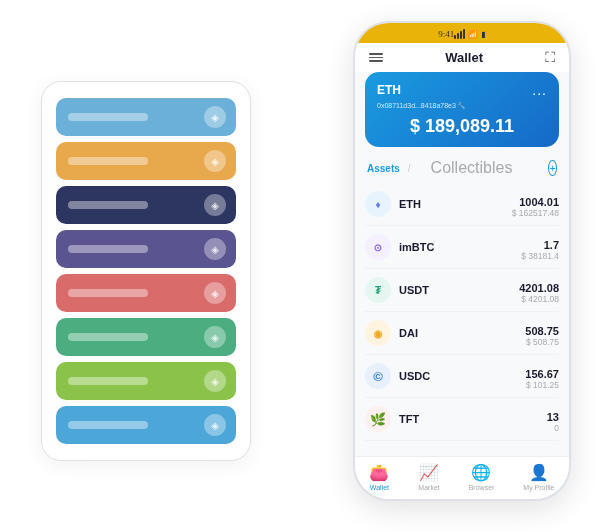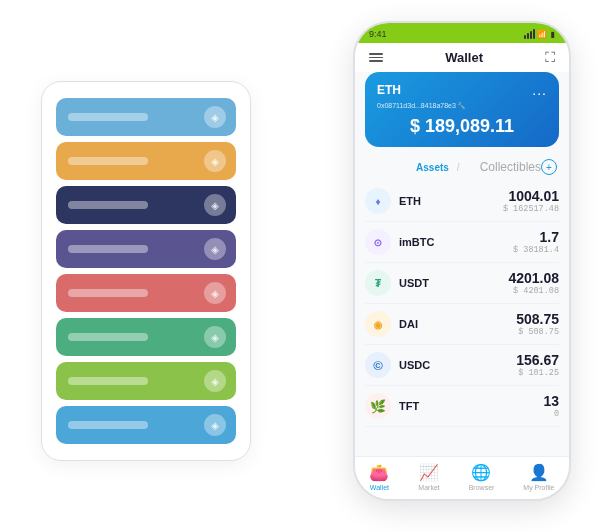--- a/index.html
+++ b/index.html
@@ -81,27 +81,28 @@
       border-radius: 36px;
       border: 2px solid #dde0e6;
       box-shadow: 0 8px 30px rgba(0,0,0,0.12);
       overflow: hidden;
       display: flex;
       flex-direction: column;
     }
 
     .phone-notch {
       width: 100%;
-      background: #84cc16;
+      background: #eab308;
       padding: 6px 14px 4px;
       display: flex;
       align-items: center;
-      justify-content: space-between;
+      justify-content: center;
       font-size: 9px;
       color: #333;
+      font-family: Liberation Serif, serif;
     }
 
     .phone-status-right {
       display: flex;
       align-items: center;
       gap: 3px;
       font-size: 8px;
     }
 
     .signal-bars {
@@ -182,43 +183,44 @@
     .eth-balance {
       font-size: 18px;
       font-weight: 700;
       text-align: center;
     }
 
     
     .assets-header {
       display: flex;
       align-items: center;
-      justify-content: flex-end;
+      justify-content: flex-start;
       padding: 4px 12px 6px;
+      gap: 36px;
     }
 
     .assets-tabs {
       display: flex;
       gap: 8px;
       align-items: center;
     }
 
     .assets-tab {
       font-size: 10px;
       color: #1a9be0;
       font-weight: 600;
     }
 
     .assets-divider {
       font-size: 10px;
       color: #ccc;
     }
 
     .assets-tab-inactive {
-      font-size: 12px;
+      font-size: 16px;
       color: #aaa;
       padding-left: 12px;
     }
 
     .assets-add {
       width: 16px;
       height: 16px;
       border: 1.5px solid #1a9be0;
       border-radius: 50%;
       display: flex;
@@ -261,29 +263,29 @@
       font-weight: 600;
       color: #1a1a2e;
       flex: 1;
     }
 
     .asset-amounts {
       text-align: right;
     }
 
     .asset-amount {
-      font-size: 14px;
+      font-size: 11px;
       font-weight: 600;
       color: #1a1a2e;
+      margin-top: 6px;
     }
 
     .asset-usd {
       font-size: 8.5px;
       color: #aaa;
-      font-family: Liberation Mono, monospace;
     }
 
     
     .bottom-nav {
       background: #fff;
       border-top: 1px solid #eee;
       padding: 6px 0 8px;
       display: flex;
       justify-content: space-around;
       align-items: center;

